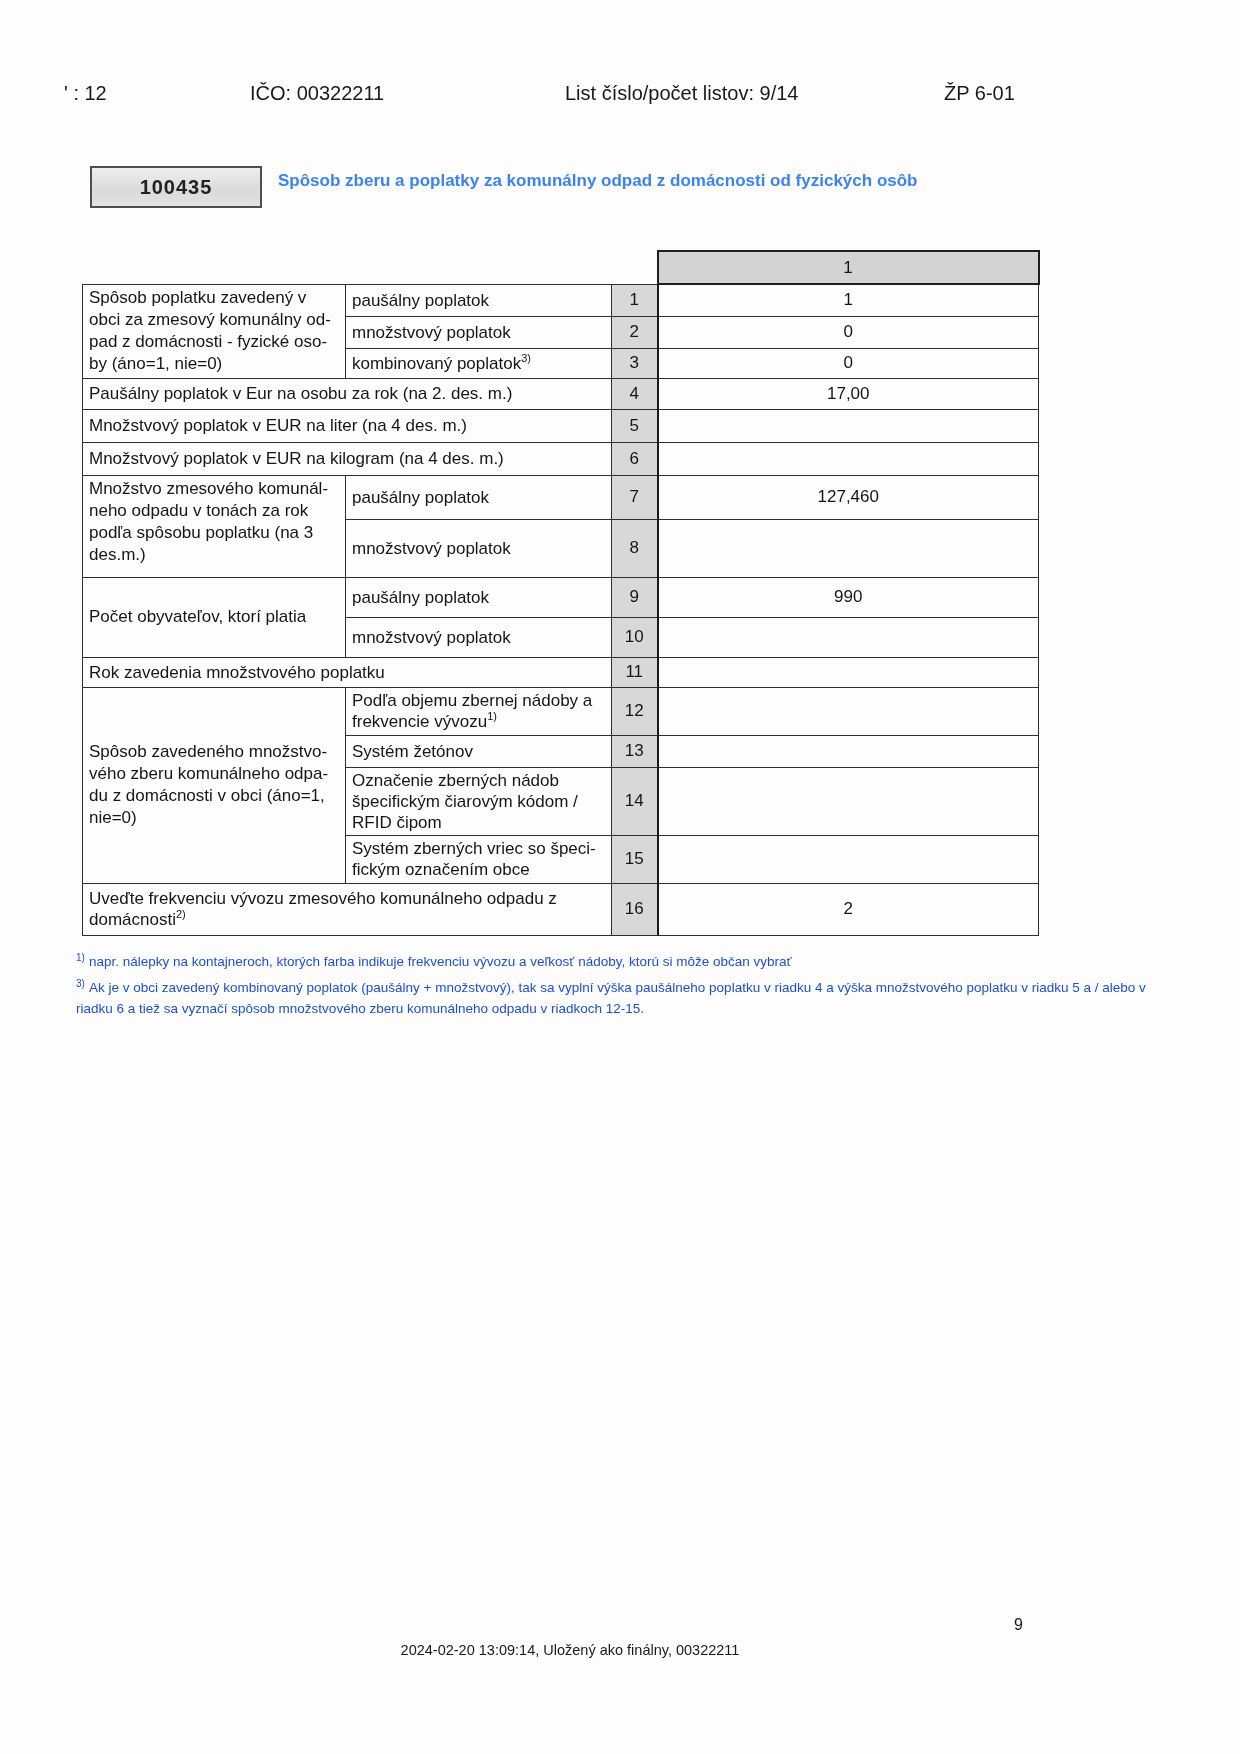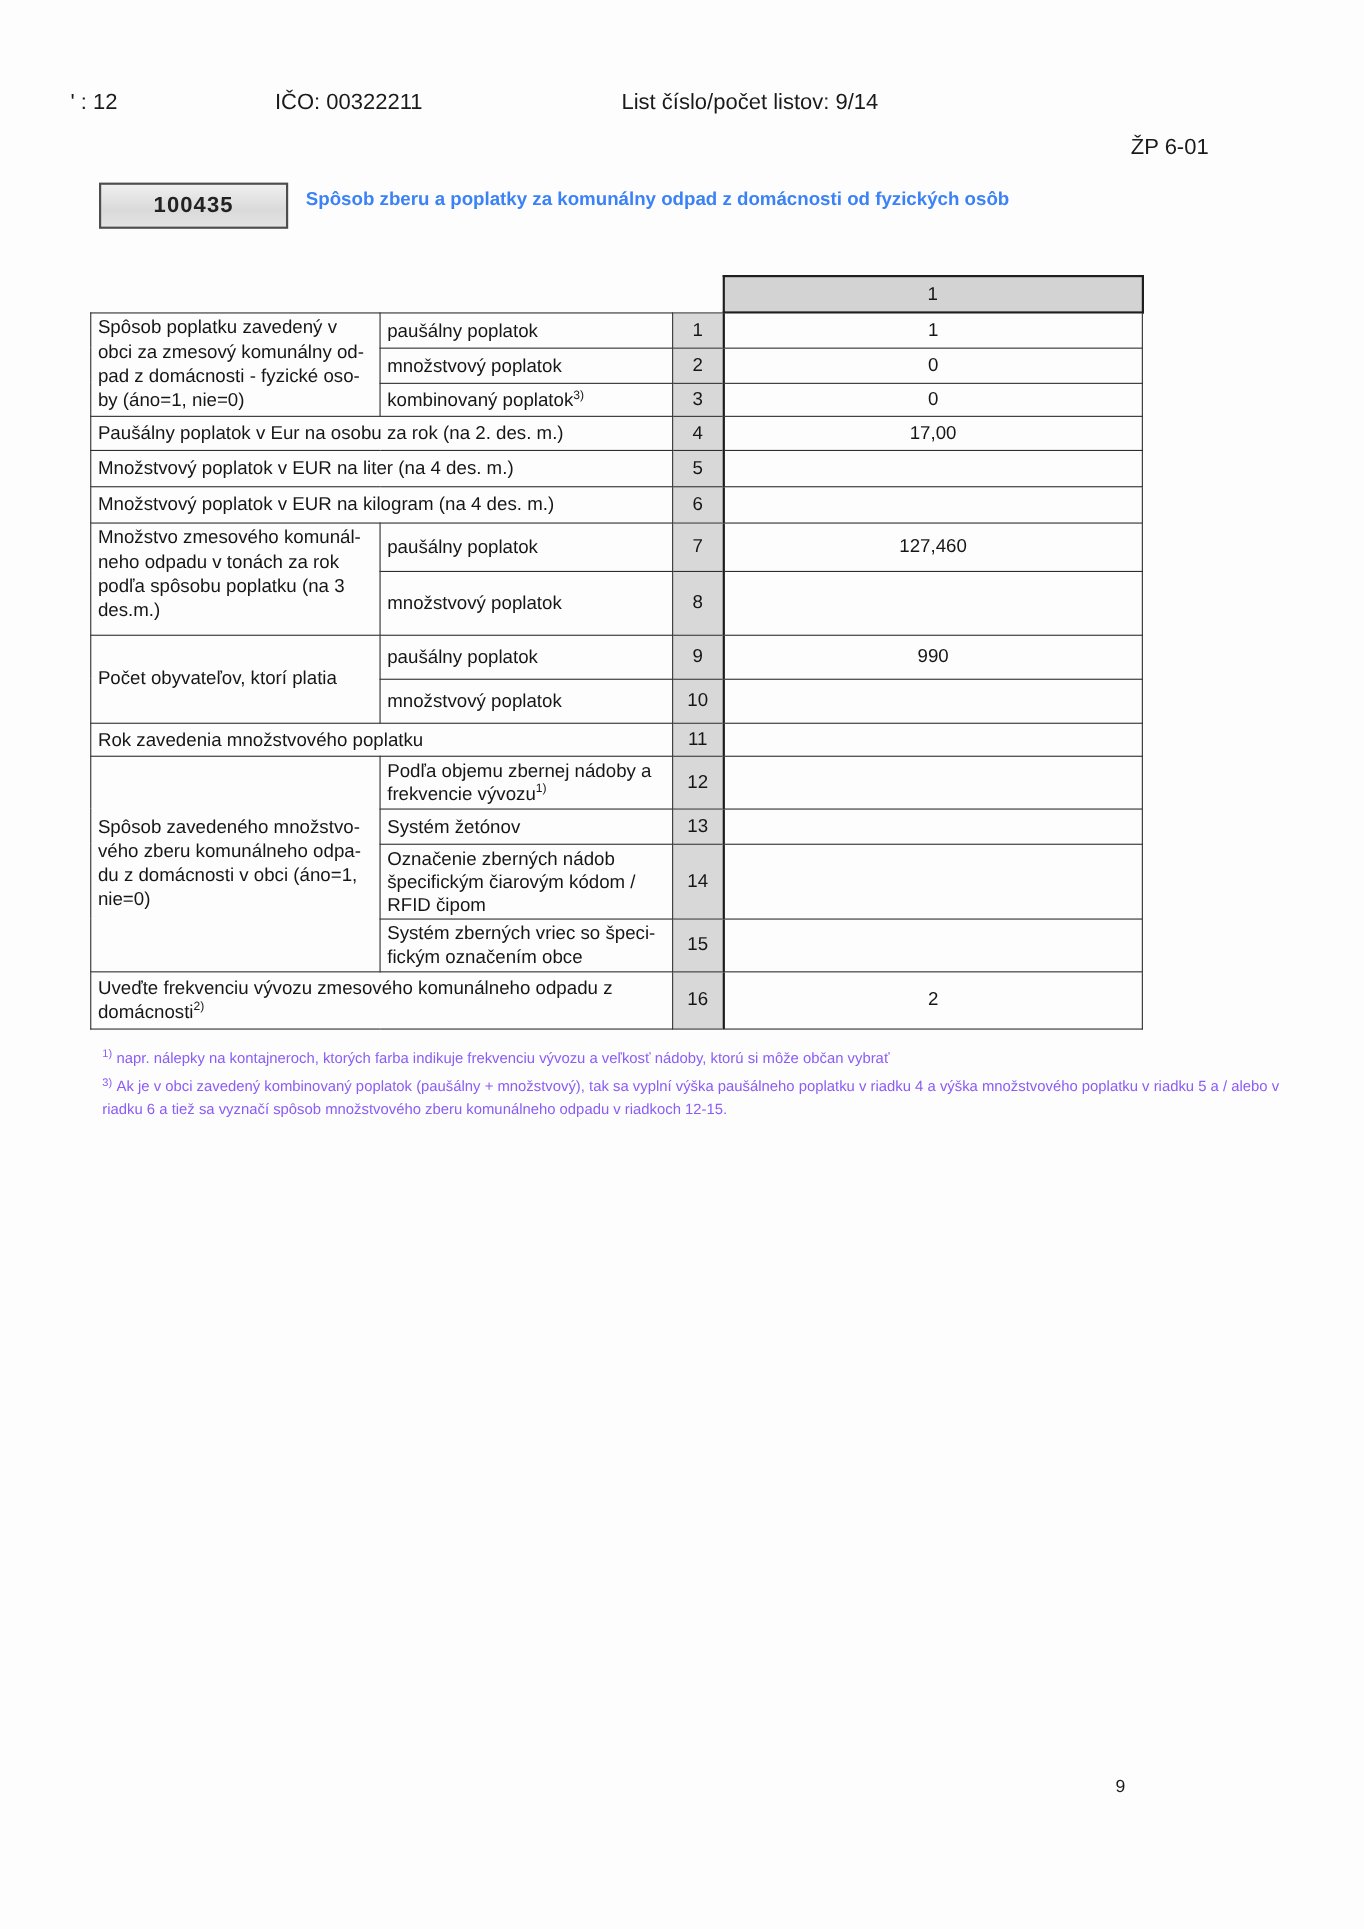--- a/index.html
+++ b/index.html
@@ -5,21 +5,21 @@
   * { box-sizing: border-box; }
   html,body { margin:0; padding:0; background:#ffffff; }
   body { font-family:"Liberation Sans", sans-serif; }
   .page { position:relative; width:1240px; height:1754px; background:#fdfdfd; color:#1c1c1c; overflow:hidden; }
 
   
   .hdr-item { position:absolute; top:82px; font-size:20px; color:#1a1a1a; white-space:nowrap; }
   .hdr-left  { left:64px; }
   .hdr-ico   { left:250px; }
   .hdr-list  { left:565px; }
-  .hdr-code  { left:1028px;margin-top:41px; }
+  .hdr-code  { left:944px; }
 
   
   .code-box { position:absolute; left:90px; top:166px; width:172px; height:42px;
               background:linear-gradient(180deg,#efefef 0%,#dadada 60%,#e3e3e3 100%);
               border:2px solid #4d4d4d; display:flex; align-items:center; justify-content:center;
               font-size:20px; font-weight:bold; letter-spacing:1px; color:#222; }
   .doc-title { position:absolute; left:278px; top:170px; width:720px;
                font-size:17px; font-weight:bold; color:#3b82f6; line-height:21px; }
 
   
@@ -31,21 +31,21 @@
               font-size:17px; color:#333; }
   .grp  { white-space:pre-line; vertical-align:top; line-height:22px; padding:3px 4px 3px 6px; }
   .grp.mid { vertical-align:middle; }
   .sub  { white-space:pre-line; vertical-align:middle; line-height:21px; }
   .full { white-space:pre-line; vertical-align:middle; line-height:21px;margin-top:48px; }
   .num  { background:#d8d8d8; text-align:center; color:#2a2a2a; }
   .val  { text-align:center; border-left:2.6px solid #1c1c1c !important; }
   sup { font-size:11px; line-height:0; }
 
   
-  .footnotes { position:absolute; left:76px; top:952px; width:1096px; font-size:13.5px; color:#8b5cf6;margin-left:17px; }
+  .footnotes { position:absolute; left:76px; top:952px; width:1096px; font-size:13.5px; color:#1d4ed8; }
   .fn { margin-bottom:6px; line-height:1.5; }
   .fn sup { font-size:10px; margin-right:4px; }
 
   
   .footer-ts { position:absolute; top:1642px; left:0; width:1140px; text-align:center; font-size:14.5px; color:#1a1a1a; }
   .page-num  { position:absolute; top:1616px; left:1014px; font-size:16px; color:#1a1a1a; }
 </style>
 </head>
 <body>
 
@@ -173,14 +173,15 @@
       </tr>
     </tbody>
   </table>
 
   <div class="footnotes">
     <div class="fn"><sup>1)</sup><span>napr. nálepky na kontajneroch, ktorých farba indikuje frekvenciu vývozu a veľkosť nádoby, ktorú si môže občan vybrať</span></div>
     <div class="fn"><sup>3)</sup><span>Ak je v obci zavedený kombinovaný poplatok (paušálny + množstvový), tak sa vyplní výška paušálneho poplatku v riadku 4 a výška množstvového poplatku v riadku 5 a / alebo v riadku 6 a tiež sa vyznačí spôsob množstvového zberu komunálneho odpadu v riadkoch 12-15.</span></div>
   </div>
 
   <div class="page-num">9</div>
+  <div class="footer-ts">2024-02-20 13:09:14, Uložený ako finálny, 00322211</div>
 
 </div>
 
 </body></html>

